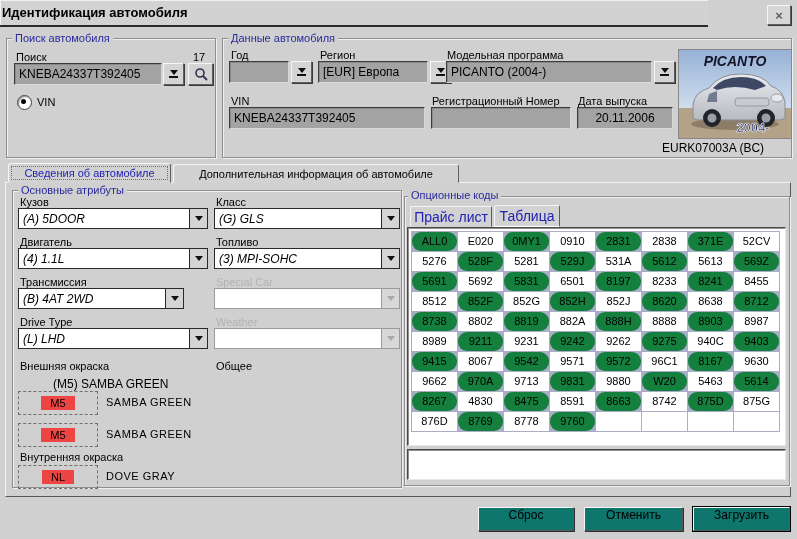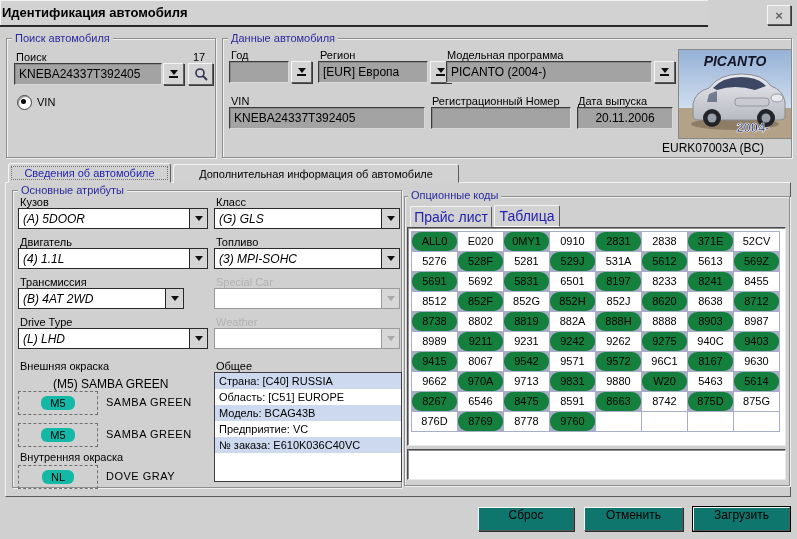--- a/index.html
+++ b/index.html
@@ -54,21 +54,21 @@
   
   .panel-sunken{position:absolute;background:#fff;border:1px solid;border-color:#4a4a4a #e8e8e8 #e8e8e8 #4a4a4a;
     box-shadow:inset 1px 1px 0 #909090;box-sizing:border-box;z-index:2;}
   #codes-grid{position:absolute;left:3px;top:3px;display:grid;grid-template-columns:repeat(8,45px);
     grid-auto-rows:19px;gap:1px;background:#a8aec8;border:1px solid #a8aec8;width:fit-content;}
   .code-cell{background:#fff;text-align:center;line-height:19px;font-size:11px;}
   .code-cell.hl{background:#15803d;border-radius:9px;}
   
   .swatch{position:absolute;width:78px;height:22px;border:1px dashed #707070;display:flex;
     align-items:center;justify-content:center;}
-  .swatch .code{background:#14b8a6;padding:1px 9px;font-size:11px;border-radius:6px;}
+  .swatch .code{background:#ef4444;padding:1px 9px;font-size:11px;}
   .swatch-name{position:absolute;font-size:11px;letter-spacing:.5px;}
   
   #general-box{position:absolute;left:214px;top:372px;width:188px;height:110px;background:#fff;
     border:1px solid #3c3c3c;box-sizing:border-box;overflow:hidden;}
   .gline{height:16px;line-height:16px;padding-left:4px;white-space:nowrap;font-size:11px;}
   .gline.hl{background:#ccd9ee;}
   
   .photo{position:absolute;left:678px;top:49px;width:114px;height:90px;border:1px solid #888;
     box-sizing:border-box;overflow:hidden;}
   
@@ -261,27 +261,20 @@
       </div>
       <span class="swatch-name" style="left: 106px; top: 428px; z-index: 2; position: absolute;">SAMBA GREEN</span>
       <div class="swatch" style="left: 18px; top: 465px; z-index: 2;">
         <span class="code">NL</span>
       </div>
       <span class="swatch-name" style="left: 106px; top: 470px; z-index: 2; position: absolute;">DOVE GRAY</span>
     </div>
   <span class="lbl" style="left:20px;top:451px;z-index:2;">Внутренняя окраска</span>
 
   <span class="lbl" style="left:216px;top:360px;z-index:2;">Общее</span>
-  <div id="general-box" style="z-index:2;">
-      <div class="gline hl">Страна: [C40]  RUSSIA</div>
-      <div class="gline">Область: [C51]  EUROPE</div>
-      <div class="gline hl">Модель: BCAG43B</div>
-      <div class="gline">Предприятие: VC</div>
-      <div class="gline hl">№ заказа: E610K036C40VC</div>
-    </div>
 
   <div class="groupbox" style="left:404px;top:196px;width:386px;height:290px;z-index:1;"></div>
   <span class="gb-label" style="left:408px;top:189px;z-index:2;">Опционные коды</span>
   <div class="subtab" style="left:410px;top:206px;width:82px;">
     <span>Прайс лист</span>
   </div>
   <div class="subtab" style="left:494px;top:205px;width:66px;height:22px;border-bottom-color:#fff;z-index:4;">
     <span>Таблица</span>
   </div>
   <div class="panel-sunken" style="left:407px;top:227px;width:379px;height:219px;">
@@ -344,21 +337,21 @@
         <div class="code-cell">9630</div>
         <div class="code-cell">9662</div>
         <div class="code-cell hl">970A</div>
         <div class="code-cell">9713</div>
         <div class="code-cell hl">9831</div>
         <div class="code-cell">9880</div>
         <div class="code-cell hl">W20</div>
         <div class="code-cell">5463</div>
         <div class="code-cell hl">5614</div>
         <div class="code-cell hl">8267</div>
-        <div class="code-cell">6546</div>
+        <div class="code-cell">4830</div>
         <div class="code-cell hl">8475</div>
         <div class="code-cell">8591</div>
         <div class="code-cell hl">8663</div>
         <div class="code-cell">8742</div>
         <div class="code-cell hl">875D</div>
         <div class="code-cell">875G</div>
         <div class="code-cell">876D</div>
         <div class="code-cell hl">8769</div>
         <div class="code-cell">8778</div>
         <div class="code-cell hl">9760</div>

